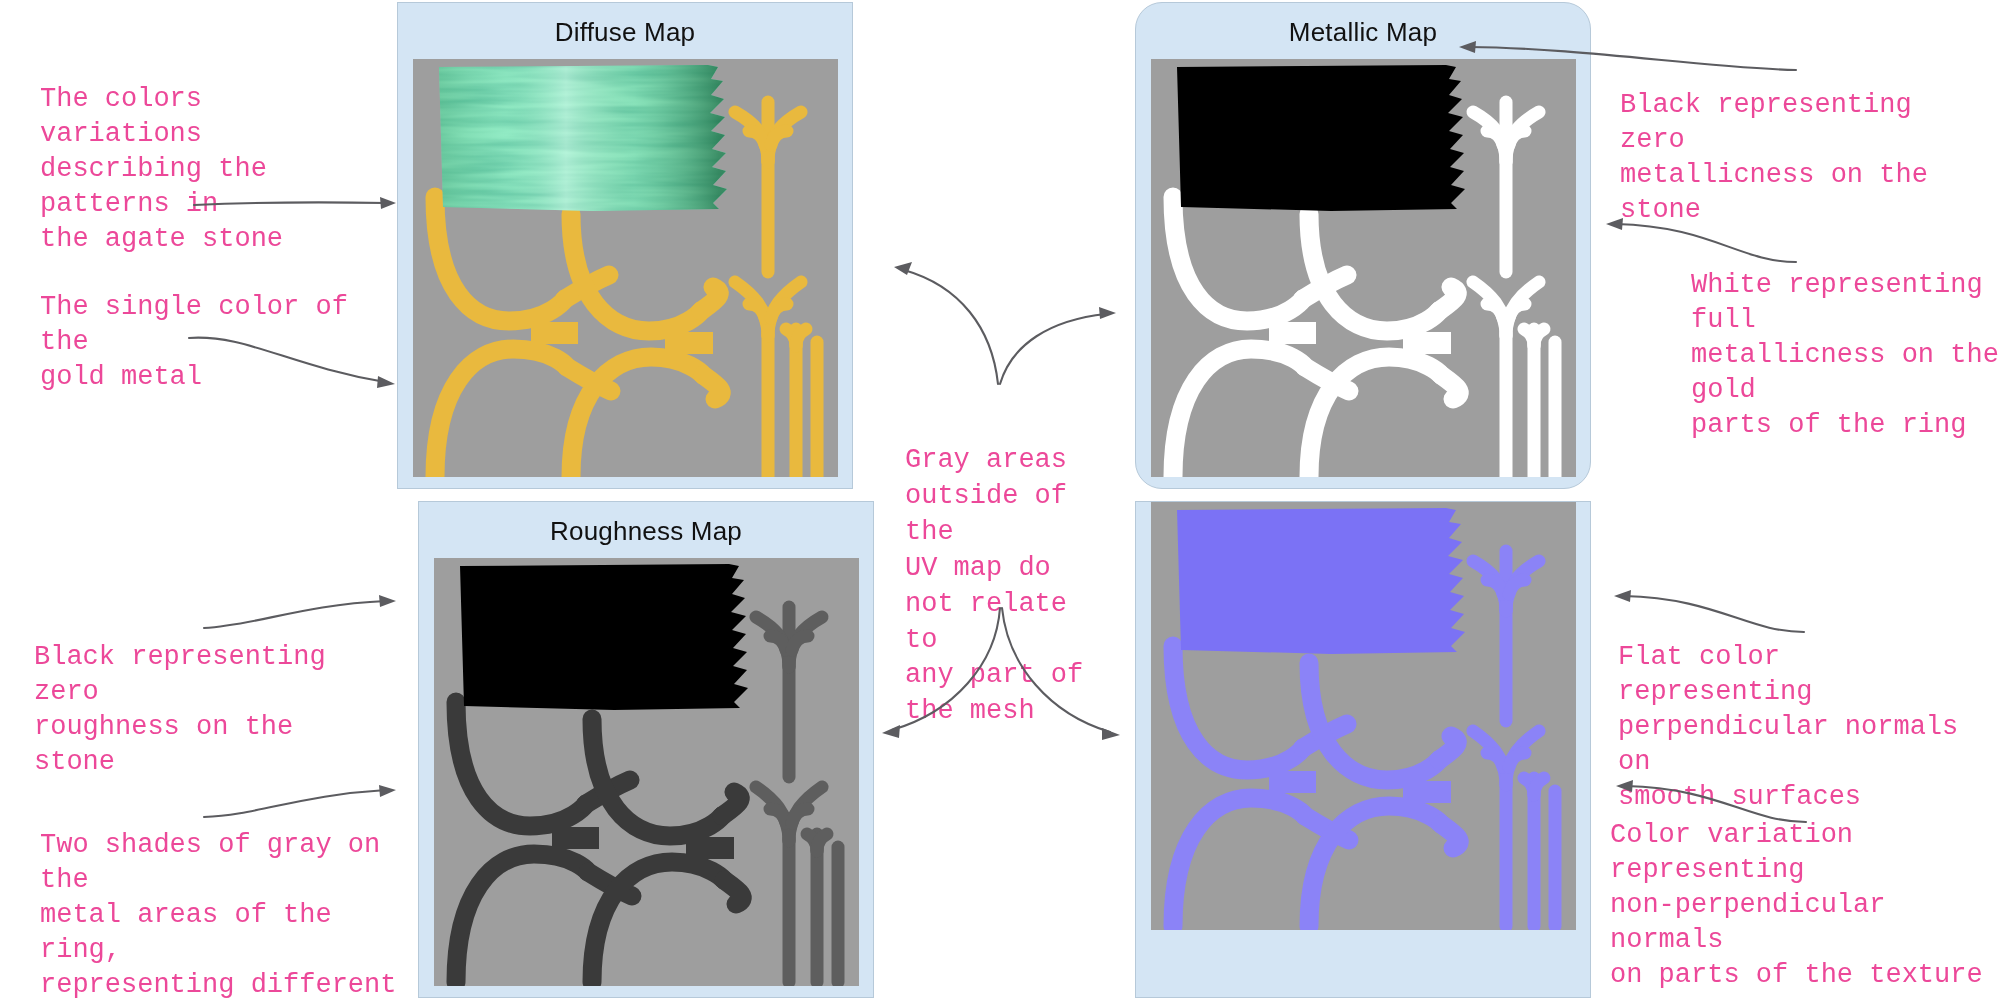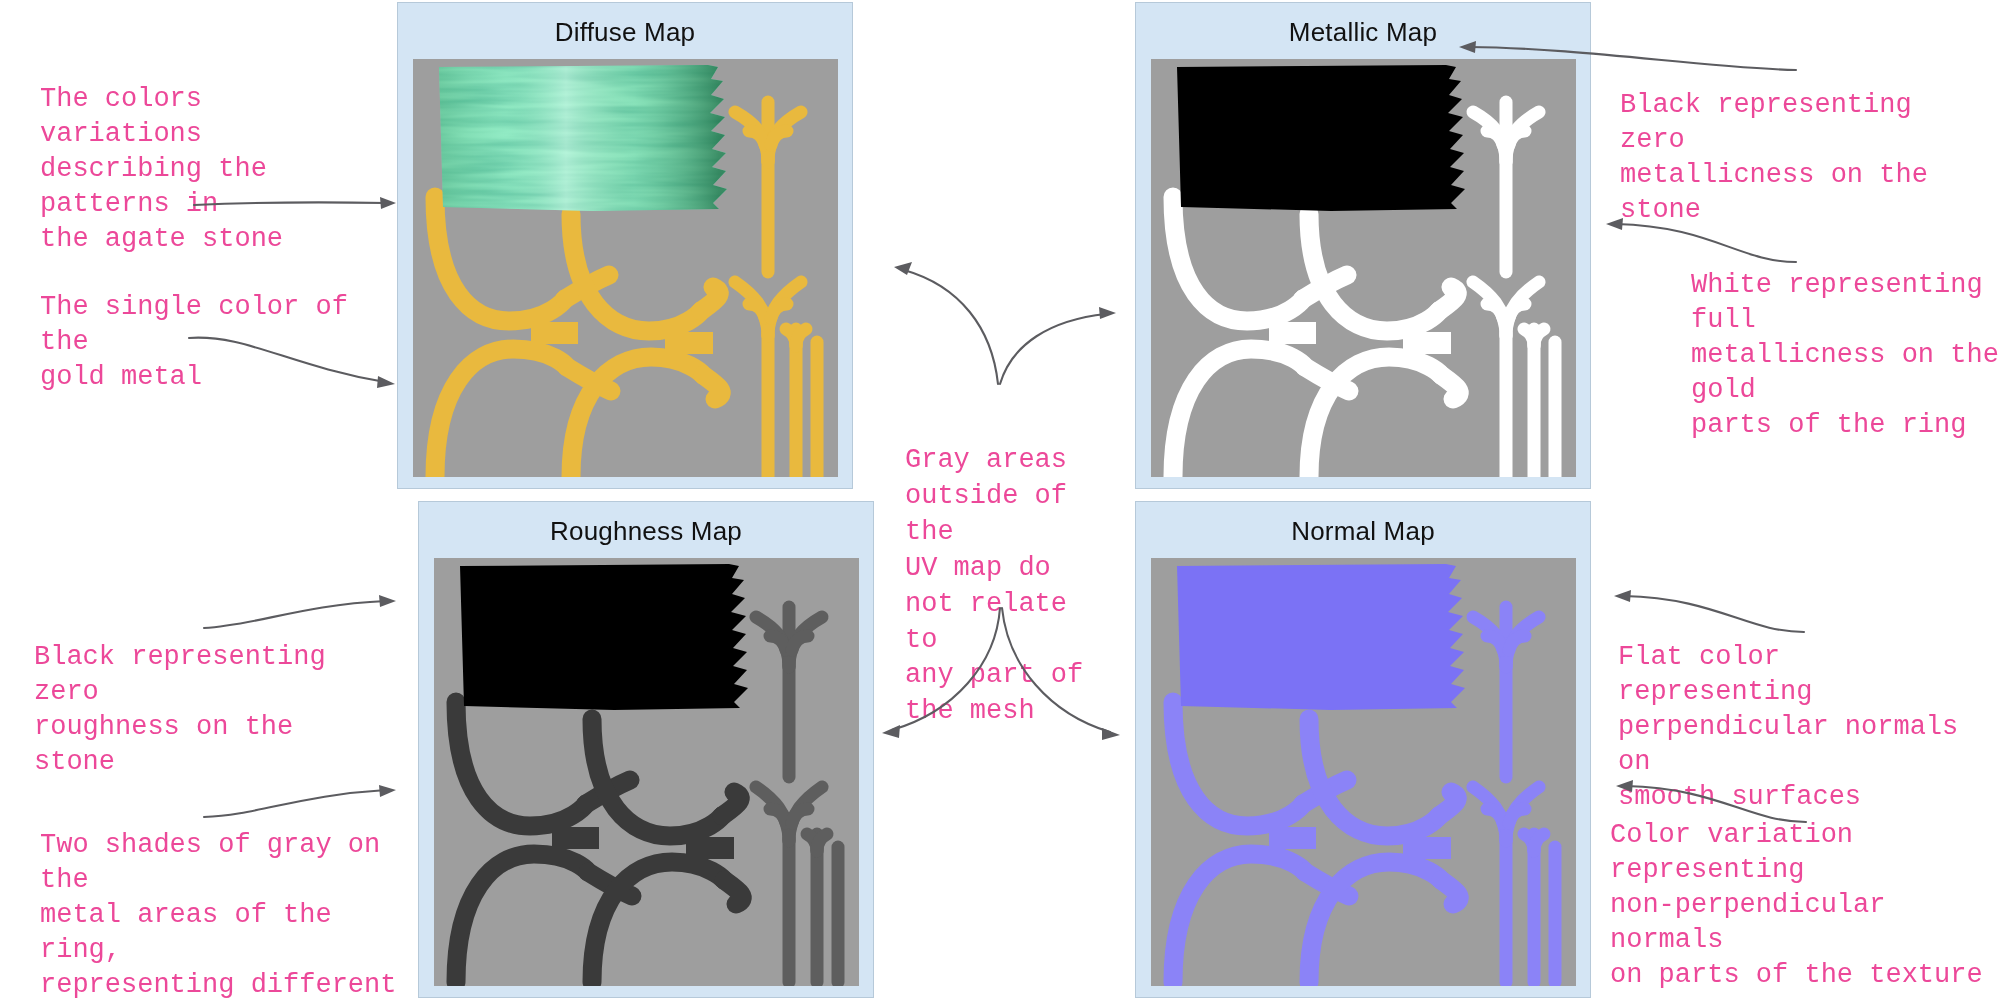--- a/index.html
+++ b/index.html
@@ -35,21 +35,21 @@
     letter-spacing: 0.2px;
     user-select: none;
   }
   .tex-wrap {
     position: relative;
     background: #9e9e9e;
     overflow: hidden;
   }
 
   #panel-diffuse  { left: 397px;  top: 2px;   width: 456px; height: 487px; }
-  #panel-metallic { left: 1135px; top: 2px;   width: 456px; height: 487px; }
+  #panel-metallic { left: 1135px; top: 2px;   width: 456px; height: 487px; border-radius: 27px; }
   #panel-rough    { left: 397px;  top: 501px; width: 456px; height: 497px; margin-left: 21px; }
   #panel-normal   { left: 1135px; top: 501px; width: 456px; height: 497px; }
 
   #panel-diffuse  .tex-wrap { width: 425px; height: 418px; }
   #panel-metallic .tex-wrap { width: 425px; height: 418px; }
   #panel-rough    .tex-wrap { width: 425px; height: 428px; }
   #panel-normal   .tex-wrap { width: 425px; height: 428px; }
 
   
   .anno {
@@ -254,21 +254,20 @@
         </g>
       </g>
       <g clip-path="url(#stoneClipR)">
         <rect x="0" y="0" width="425" height="170" fill="#000000"></rect>
       </g>
     </svg>
   </div>
 </div>
 
 <div class="panel" id="panel-normal">
-  <div class="panel-title">Normal Map</div>
   <div class="tex-wrap">
     <svg viewBox="0 0 425 428" width="425" height="428">
       <defs>
         <filter id="normalSpeckle" x="-10%" y="-10%" width="120%" height="120%">
           <feTurbulence type="fractalNoise" baseFrequency="0.75" numOctaves="2" seed="11" result="n"></feTurbulence>
           <feColorMatrix in="n" type="matrix" values="0 0 0 0 0.42
                     0 0 0 0 0.35
                     0 0 0 0 0.98
                     0 0 0.9 0 0.15"></feColorMatrix>
         </filter>

